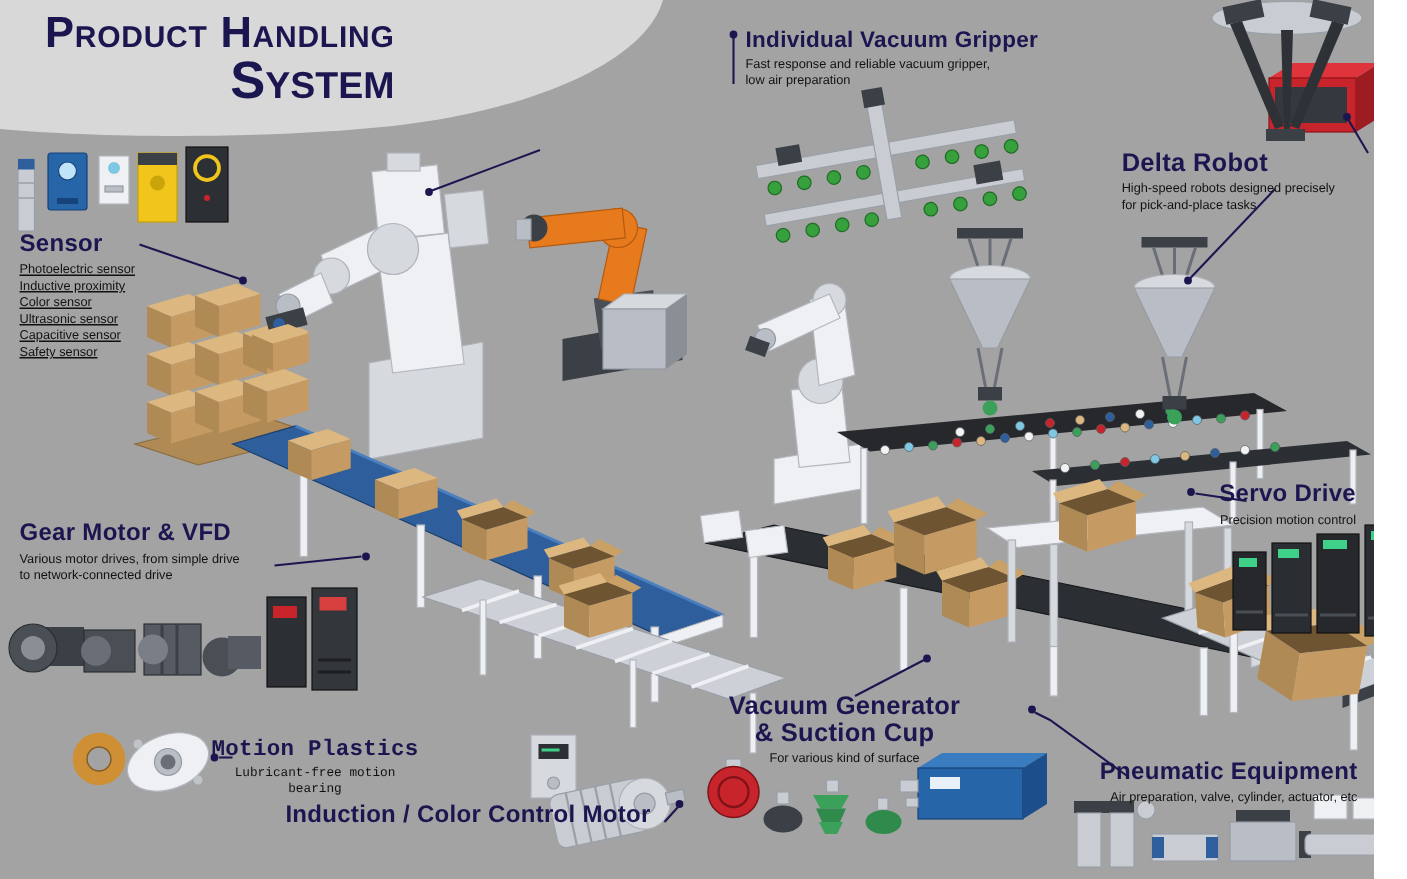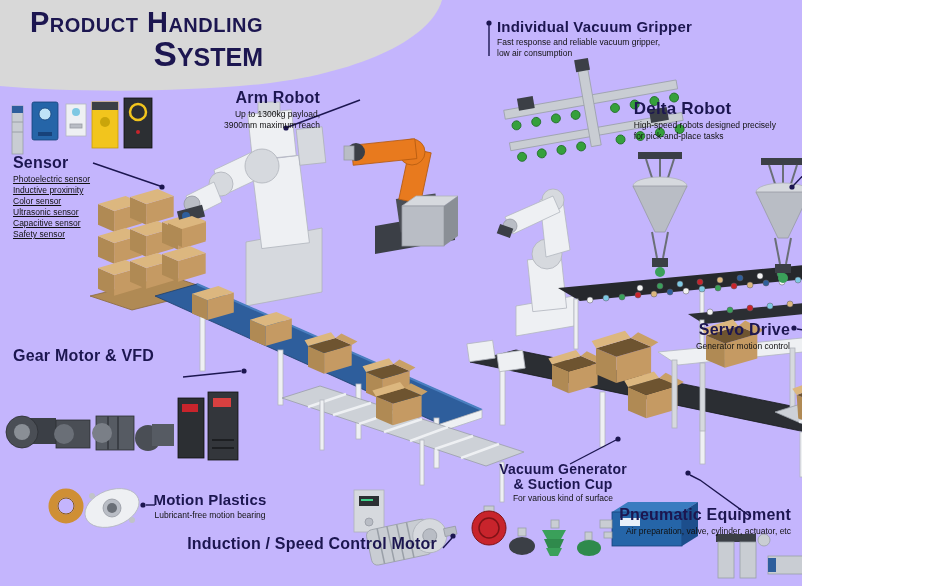--- a/index.html
+++ b/index.html
@@ -1,43 +1,43 @@
 <!DOCTYPE html>
 <html><head>
 <meta charset="utf-8">
 <style>
   * { margin:0; padding:0; box-sizing:border-box; }
   html,body { background:#fff; }
   body { font-family:"Liberation Sans", sans-serif; }
-  .canvas { position:relative; width:802px; height:586px; background:#c4b5fd; overflow:hidden; }
+  .canvas { position:relative; width:916px; height:586px; background:#a3a3a3; overflow:hidden; }
   .scene { position:absolute; left:0; top:0; width:938px; height:586px; }
 
   .title-block { position:absolute; left:30px; top:8px; color:#1c1650; font-weight:bold;
                  font-variant:small-caps; line-height:1.02; }
   .title-line1 { font-size:29px; letter-spacing:.5px; }
   .title-line2 { font-size:35px; margin-left:48px; margin-top:-2px;text-align:right; }
 
   .callout { position:absolute; }
   .callout h2 { color:#1c1650; font-size:16px; font-weight:bold; letter-spacing:.2px; white-space:pre-line; line-height:1.05; }
   .callout p  { font-size:8.5px; line-height:1.3; color:#111; white-space:pre-line; margin-top:2px; }
 
   #co-sensor    { left:13px;  top:155px; }
   #co-sensor p  { font-size:8.5px;text-decoration:underline; }
   #co-arm       { right:482px; top:90px;  text-align:right; }
   #co-ivg       { left:497px; top:19px; }
   #co-ivg h2    { font-size:15px; }
   #co-delta     { right:26px; top:100px; text-align:left; }
   #co-delta h2  { font-size:17px; }
   #co-gear      { left:13px;  top:348px; }
   #co-servo     { right:12px; top:322px; text-align:right; }
-  #co-motion    { left:140px; top:492px; width:140px; text-align:center; }
+  #co-motion    { left:140px; top:492px; width:140px; text-align:center;font-family:Liberation Mono, monospace; }
   #co-motion h2 { font-size:15px; }
   #co-induction { left:178px; top:536px; width:268px; text-align:center; }
   #co-vacuum    { left:484px; top:462px; width:158px; text-align:center; }
-  #co-vacuum h2 { font-size:14px; }
+  #co-vacuum h2 { font-size:17px; }
   #co-pneumatic { right:11px; top:507px; text-align:right; }
 
   
   .f-white{fill:#eef0f3;stroke:#b3b7bf;stroke-width:.8}
   .f-lgray{fill:#d6d9de;stroke:#aeb2ba;stroke-width:.8}
   .f-gray{fill:#b9bdc5;stroke:#979ba3;stroke-width:.8}
   .f-dark{fill:#3b3f46}
   .f-steel{fill:#c9cdd3;stroke:#9aa0a8;stroke-width:.8}
   .f-orange{fill:#e87a1e;stroke:#b35a10;stroke-width:.8}
   .f-yellow{fill:#f2c51d;stroke:#c79f08;stroke-width:.8}
@@ -450,54 +450,51 @@
   <div class="callout" id="co-sensor">
     <h2>Sensor</h2>
     <p>Photoelectric sensor
 Inductive proximity
 Color sensor
 Ultrasonic sensor
 Capacitive sensor
 Safety sensor</p>
   </div>
 
-  <div class="callout" id="co-arm">
-    <h2>Arm Robot</h2>
-    <p>Up to 1300kg payload,
-3900mm maximum reach</p>
-  </div>
 
   <div class="callout" id="co-ivg">
     <h2>Individual Vacuum Gripper</h2>
     <p>Fast response and reliable vacuum gripper,
-low air consumption</p>
+low air preparation</p>
   </div>
 
   <div class="callout" id="co-delta">
     <h2>Delta Robot</h2>
     <p>High-speed robots designed precisely
 for pick-and-place tasks</p>
   </div>
 
   <div class="callout" id="co-gear">
     <h2>Gear Motor &amp; VFD</h2>
+    <p>Various motor drives, from simple drive
+to network-connected drive</p>
   </div>
 
   <div class="callout" id="co-servo">
     <h2>Servo Drive</h2>
-    <p>Generator motion control</p>
+    <p>Precision motion control</p>
   </div>
 
   <div class="callout" id="co-motion">
     <h2>Motion Plastics</h2>
     <p>Lubricant-free motion bearing</p>
   </div>
 
   <div class="callout" id="co-induction">
-    <h2>Induction / Speed Control Motor</h2>
+    <h2>Induction / Color Control Motor</h2>
   </div>
 
   <div class="callout" id="co-vacuum">
     <h2>Vacuum Generator
 &amp; Suction Cup</h2>
     <p>For various kind of surface</p>
   </div>
 
   <div class="callout" id="co-pneumatic">
     <h2>Pneumatic Equipment</h2>

